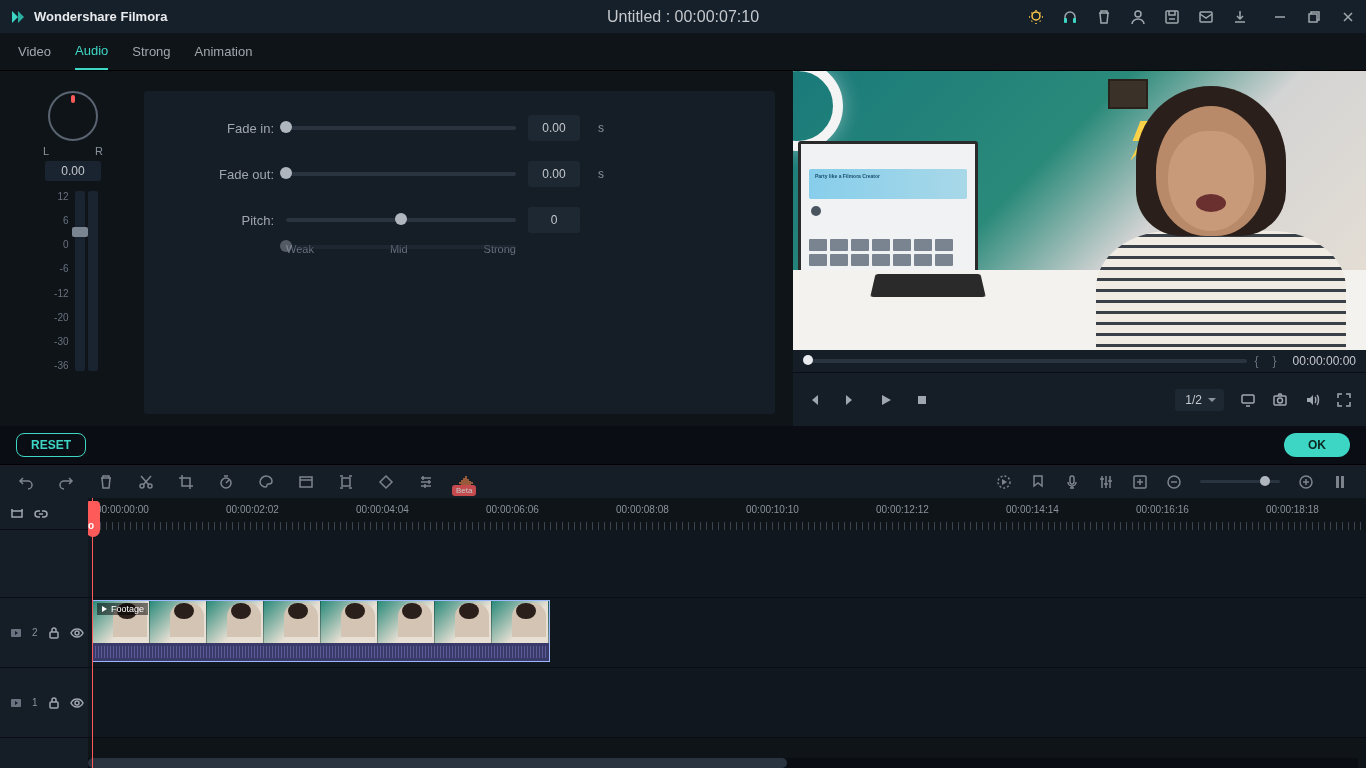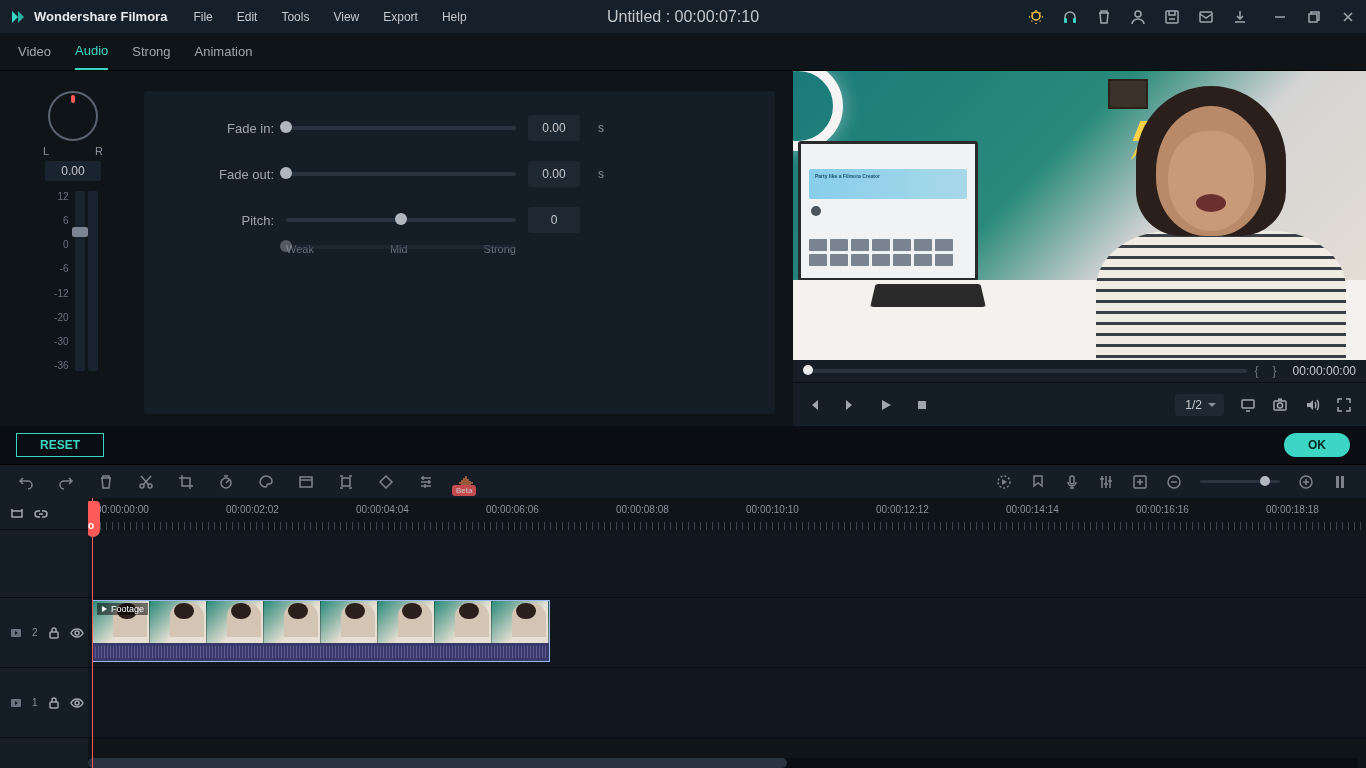--- a/index.html
+++ b/index.html
@@ -69,28 +69,28 @@
 .person-mouth { position: absolute; top: 118px; left: 120px; width: 30px; height: 18px; background: #6a3030; border-radius: 50%; }
 .person-body { position: absolute; top: 155px; left: 20px; width: 250px; height: 190px; background: repeating-linear-gradient(0deg, #f0ece4 0, #f0ece4 8px, #3a4048 8px, #3a4048 11px); border-radius: 30% 30% 0 0; }
 .preview-plaque { position: absolute; right: 218px; top: 8px; width: 40px; height: 30px; background: #3a3228; border: 2px solid #2a221a; }
 
 .playback-row { height: 22px; background: #151d27; display: flex; align-items: center; padding: 0 10px; gap: 8px; }
 .pb-track { flex: 1; height: 4px; background: #2a3440; border-radius: 2px; position: relative; }
 .pb-thumb { position: absolute; left: 0; top: -4px; width: 10px; height: 10px; background: #e8eaed; border-radius: 50%; }
 .braces { color: #6a7280; display: flex; gap: 14px; }
 .pb-time { color: #c5c8cc; font-size: 12px; margin-left: 8px; }
 
-.transport-row { height: 44px; background: #151d27; display: flex; align-items: center; padding: 0 14px; gap: 22px; border-top: 1px solid #0a0e14; }
+.transport-row { height: 54px; background: #151d27; display: flex; align-items: center; padding: 0 14px; gap: 22px; border-top: 1px solid #0a0e14; }
 .transport-right { margin-left: auto; display: flex; align-items: center; gap: 16px; }
 .ratio-sel { background: #1e2833; padding: 4px 22px 4px 10px; border-radius: 3px; position: relative; font-size: 12px; }
 .ratio-sel::after { content: ""; position: absolute; right: 8px; top: 9px; border: 4px solid transparent; border-top-color: #8a929c; }
 
 
 .action-row { height: 38px; background: #0a0e14; display: flex; align-items: center; padding: 0 16px; }
-.reset-btn { padding: 4px 23px; border: 1px solid #3dd6c4; border-radius: 0; background: transparent; color: #3dd6c4; cursor: pointer; font-weight: 600; font-size: 12px; }
+.reset-btn { padding: 4px 14px; border: 1px solid #3dd6c4; border-radius: 8px; background: transparent; color: #3dd6c4; cursor: pointer; font-weight: 600; font-size: 12px; }
 .ok-btn { padding: 5px 24px; border: none; border-radius: 14px; background: #3dd6c4; color: #0a2820; cursor: pointer; font-weight: 600; margin-left: auto; font-size: 12px; }
 
 
 .toolbar { height: 34px; background: #151d27; display: flex; align-items: center; padding: 0 18px; gap: 24px; border-top: 1px solid #000; }
 .tool-icon { width: 16px; height: 16px; cursor: pointer; opacity: 0.75; }
 .toolbar-right { margin-left: auto; display: flex; align-items: center; gap: 18px; }
 .zoom-slider { width: 80px; height: 3px; background: #2a3440; border-radius: 2px; position: relative; }
 .zoom-thumb { position: absolute; right: 10px; top: -4px; width: 10px; height: 10px; background: #b0b6be; border-radius: 50%; }
 .beta-badge { font-size: 8px; background: #ff5a5a; color: #fff; padding: 1px 4px; border-radius: 3px; position: relative; top: -8px; left: -6px; }
 
@@ -126,28 +126,20 @@
 </style>
 </head>
 <body>
 
 <div class="titlebar">
   <svg class="logo" viewBox="0 0 16 16">
       <path d="M2 2 L8 8 L2 14 Z" fill="#3dd6c4"></path>
       <path d="M8 2 L14 8 L8 14 Z" fill="#2ab0a0"></path>
     </svg>
   <span class="app-name">Wondershare Filmora</span>
-  <div class="menubar">
-    <span class="menu-item">File</span>
-    <span class="menu-item">Edit</span>
-    <span class="menu-item">Tools</span>
-    <span class="menu-item">View</span>
-    <span class="menu-item">Export</span>
-    <span class="menu-item">Help</span>
-  </div>
   <span class="title-center">Untitled : 00:00:07:10</span>
   <div class="titlebar-right">
     <span class="title-icon">
         <svg width="16" height="16" viewBox="0 0 16 16">
           <circle cx="8" cy="7" r="4" fill="none" stroke="#ffc94a" stroke-width="1.5"></circle>
           <path d="M8 1v1M8 14v1M2 8H1M15 8h-1M3.5 3.5l.7.7M11.8 11.8l.7.7M3.5 12.5l.7-.7M11.8 4.2l.7-.7" stroke="#ffc94a" stroke-width="1.5"></path>
         </svg>
       </span>
     <span class="title-icon">
         <svg width="16" height="16" viewBox="0 0 16 16">

